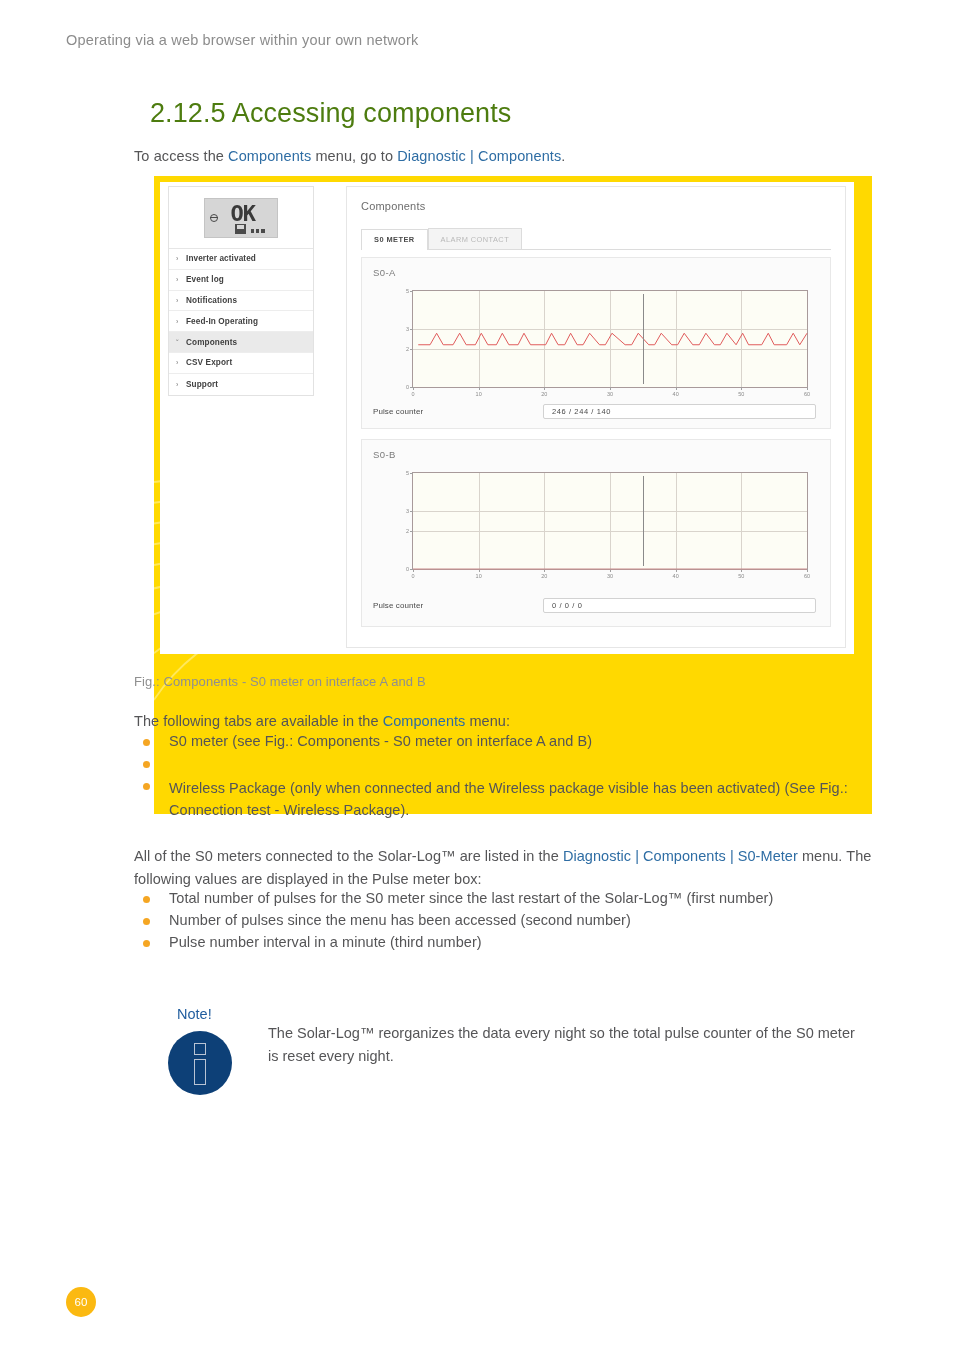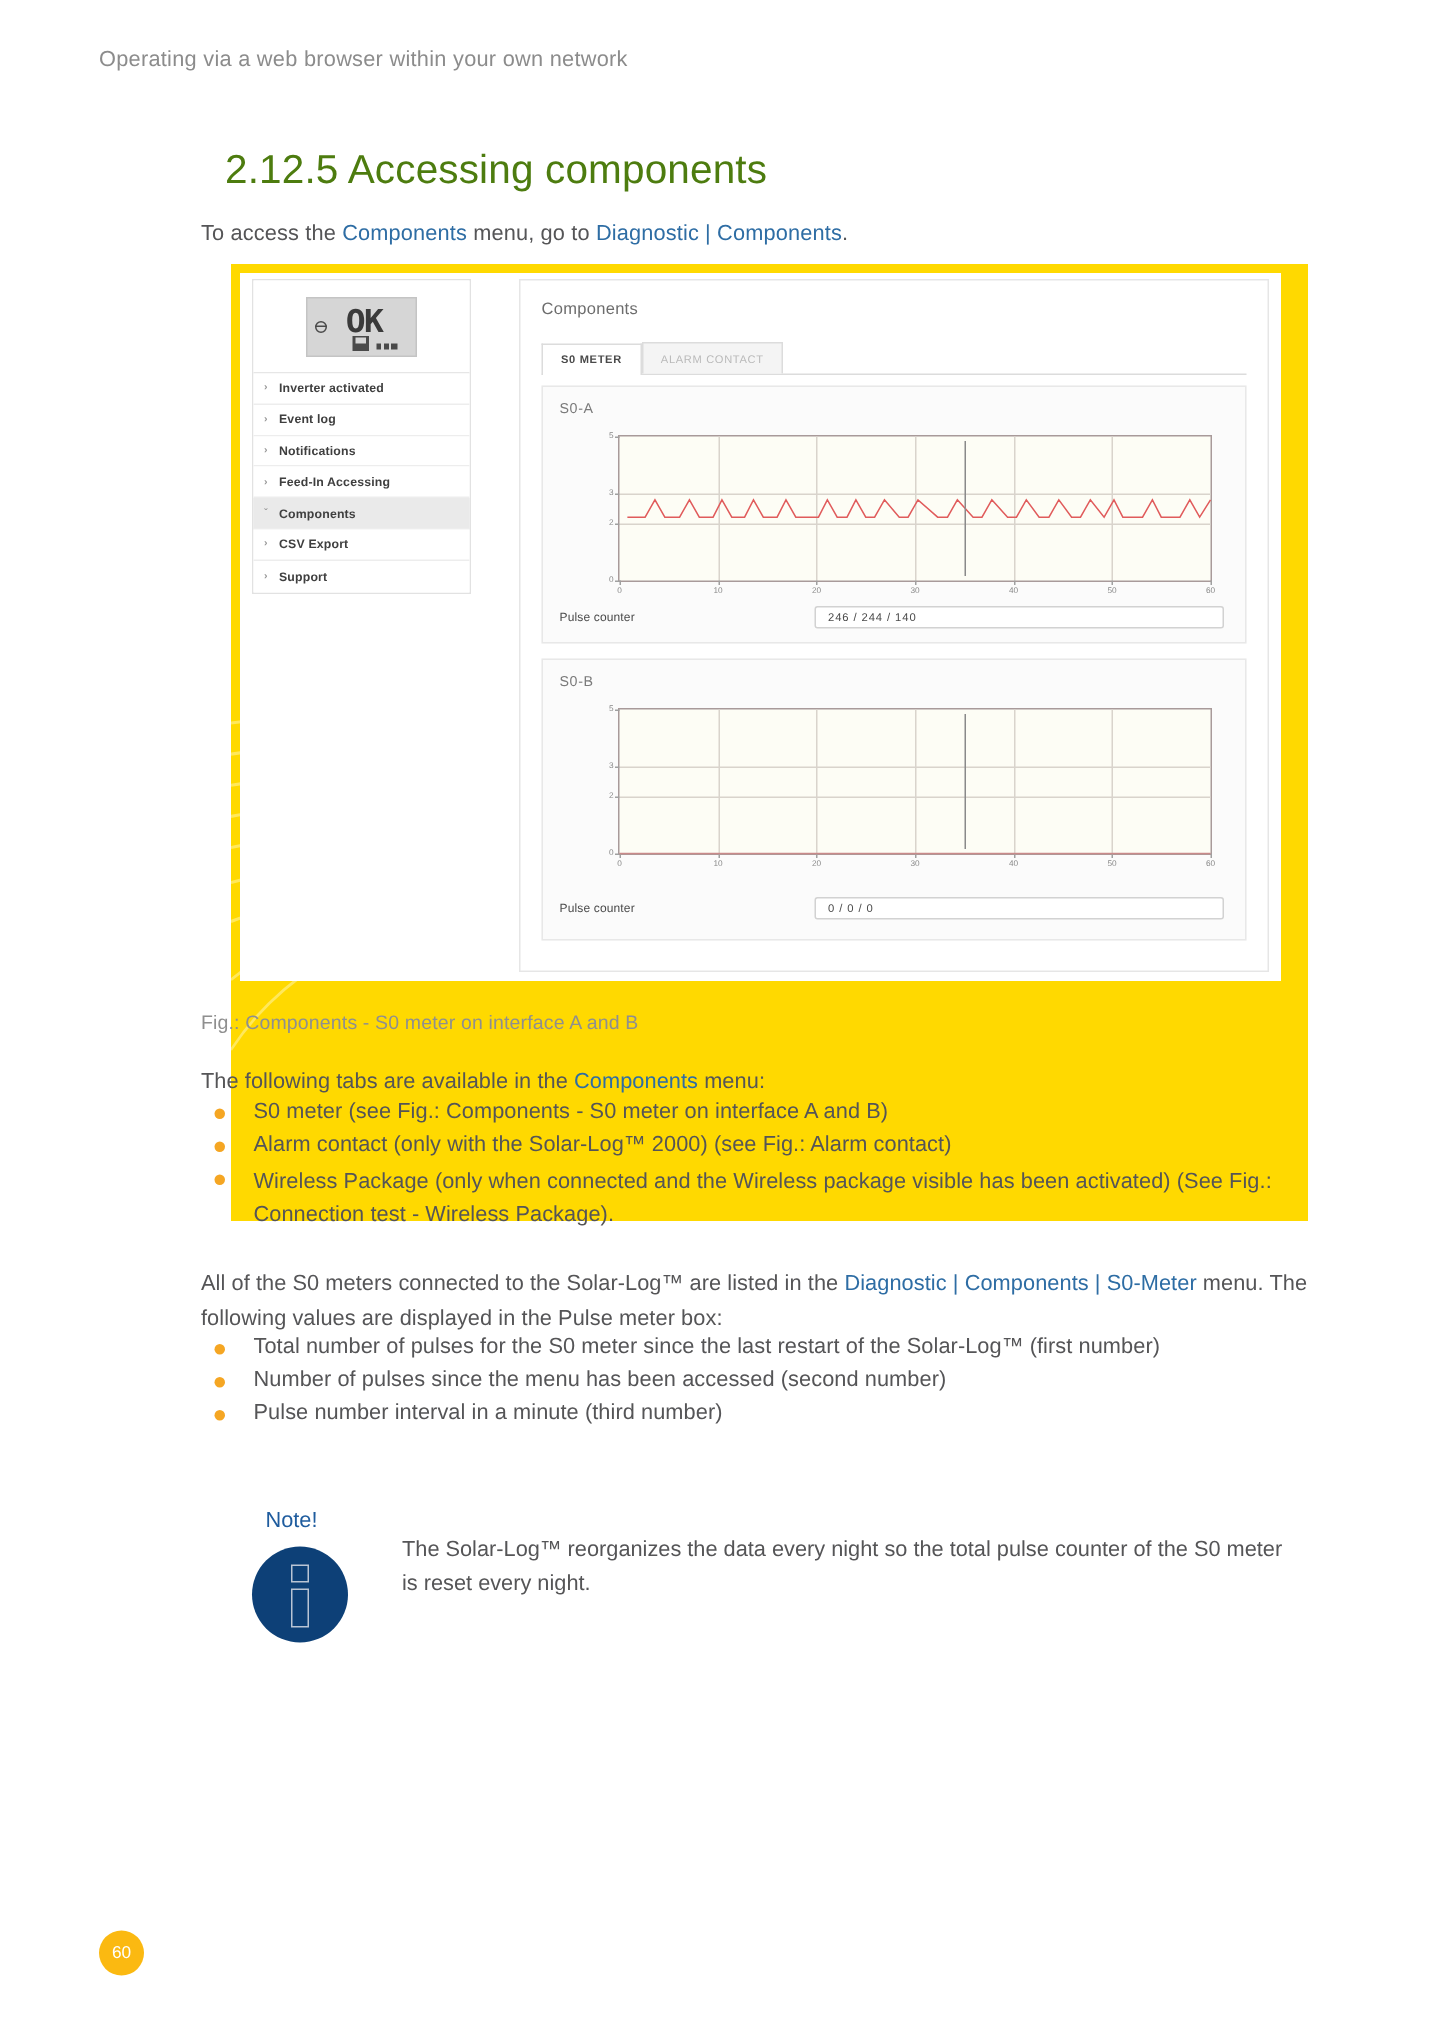--- a/index.html
+++ b/index.html
@@ -292,21 +292,21 @@
             <div class="menu-item">
               <span class="chev">›</span>
               <span>Event log</span>
             </div>
             <div class="menu-item">
               <span class="chev">›</span>
               <span>Notifications</span>
             </div>
             <div class="menu-item">
               <span class="chev">›</span>
-              <span>Feed-In Accessing</span>
+              <span>Feed-In Operating</span>
             </div>
             <div class="menu-item active">
               <span class="chev">ˇ</span>
               <span>Components</span>
             </div>
             <div class="menu-item">
               <span class="chev">›</span>
               <span>CSV Export</span>
             </div>
             <div class="menu-item">
@@ -422,21 +422,20 @@
   <div class="body-line" style="top:713px">
     <span>The following tabs are available in the </span><span class="lnk">Components</span><span> menu:</span>
   </div>
 
   <div class="bullet-row" style="top:733px">
     <span class="dot"></span>
     <span>S0 meter (see Fig.: Components - S0 meter on interface A and B)</span>
   </div>
   <div class="bullet-row" style="top:755px">
     <span class="dot"></span>
-    <span>Alarm contact (only with the Solar-Log™ 2000) (see Fig.: Alarm contact)</span>
   </div>
   <div class="bullet-row" style="top:777px; line-height:22px">
     <span class="dot"></span>
     <span>Wireless Package (only when connected and the Wireless package visible has been activated) (See Fig.: Connection test - Wireless Package).</span>
   </div>
 
   <div class="body-line" style="top:845px; right:74px; line-height:23px">
     <span>All of the S0 meters connected to the Solar-Log™ are listed in the </span><span class="lnk">Diagnostic | Components | S0-Meter</span><span> menu. The following values are displayed in the Pulse meter box:</span>
   </div>
 

